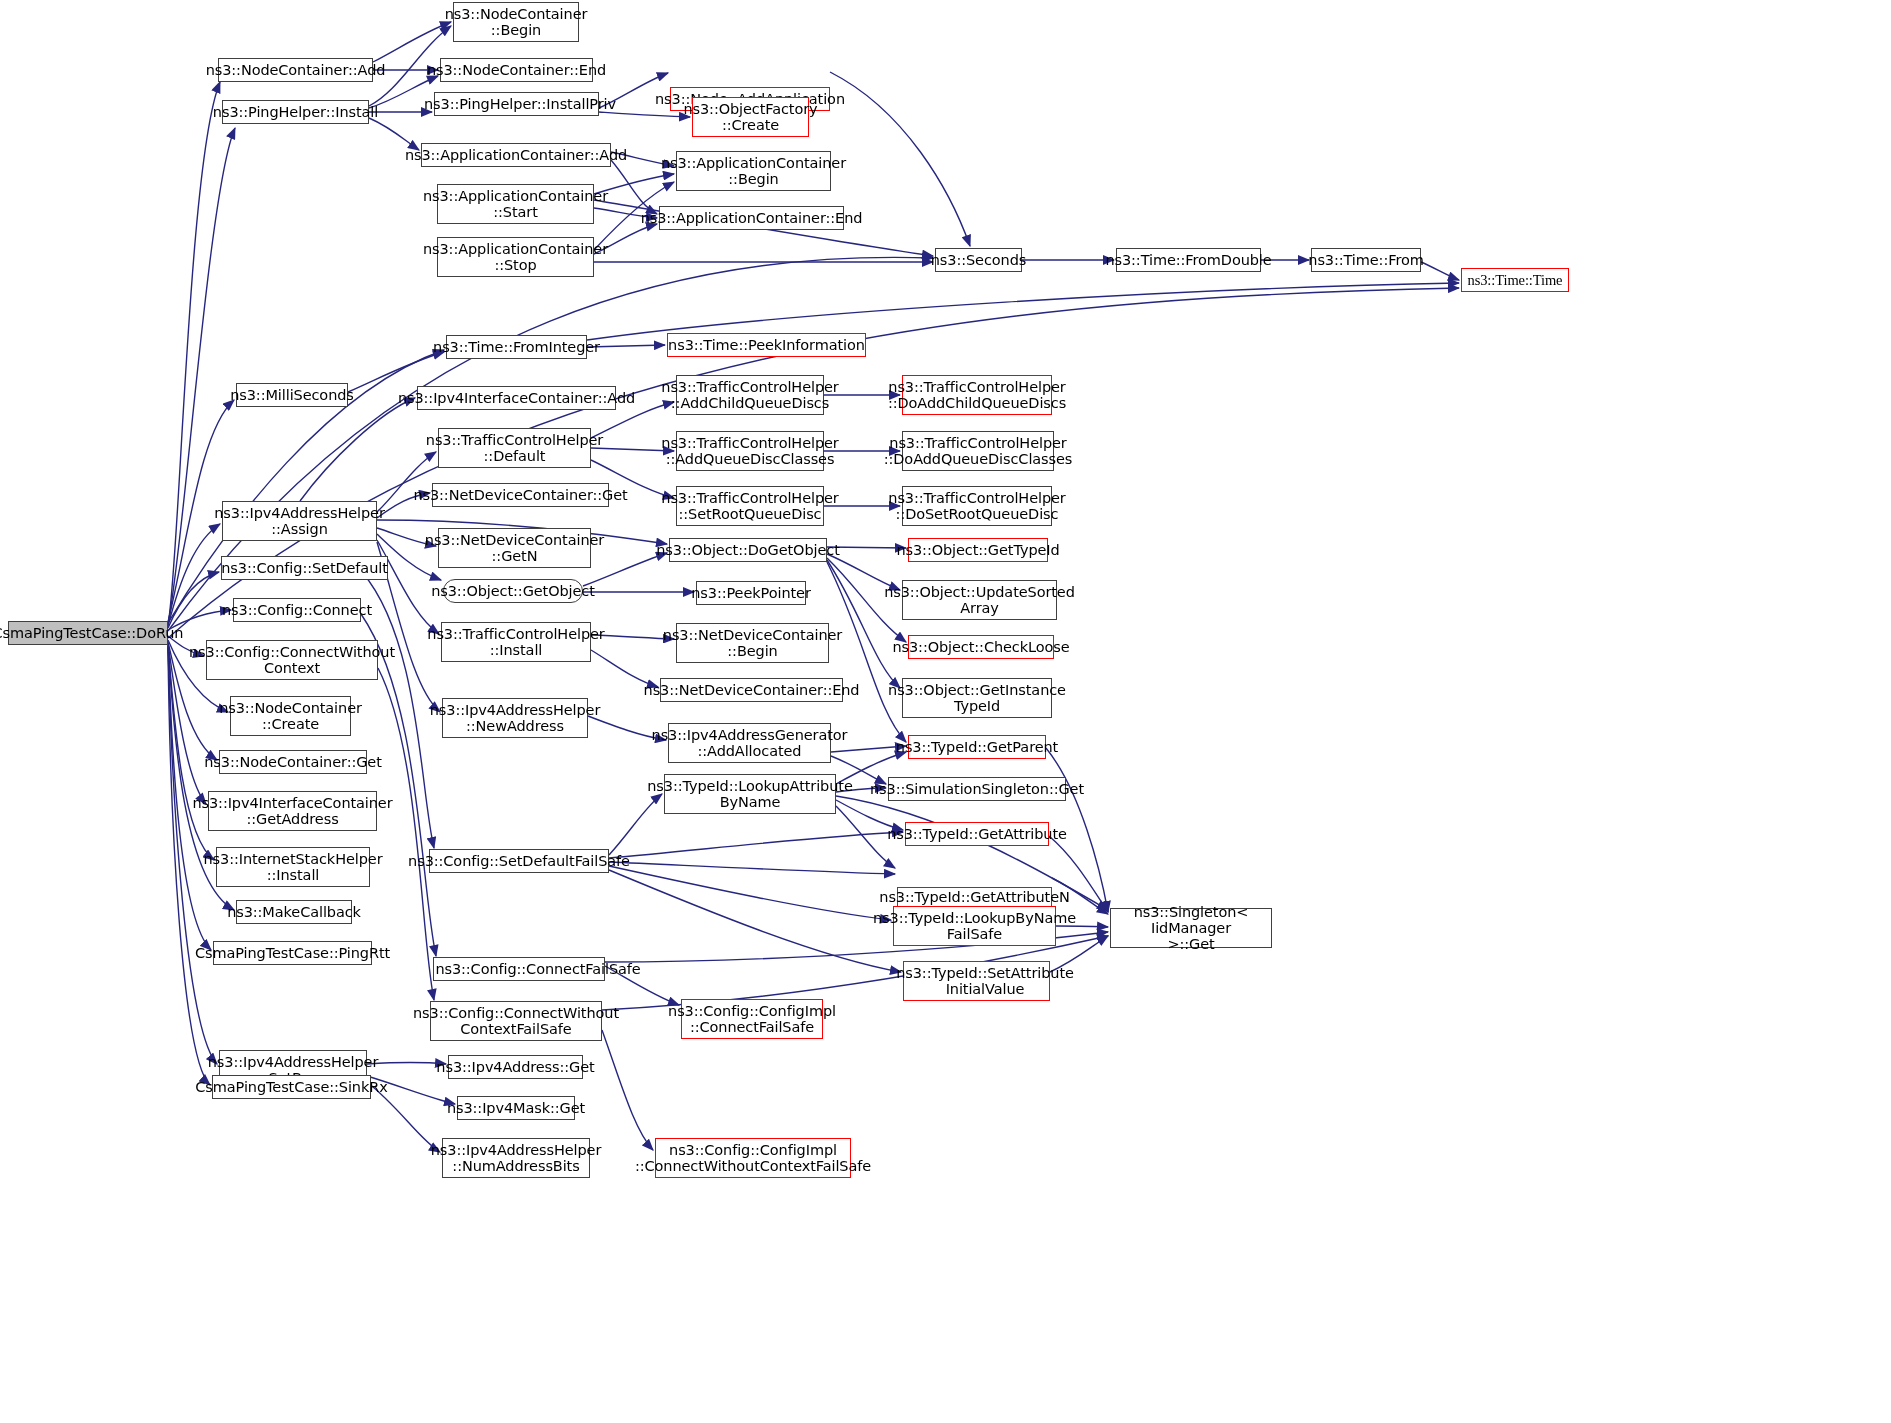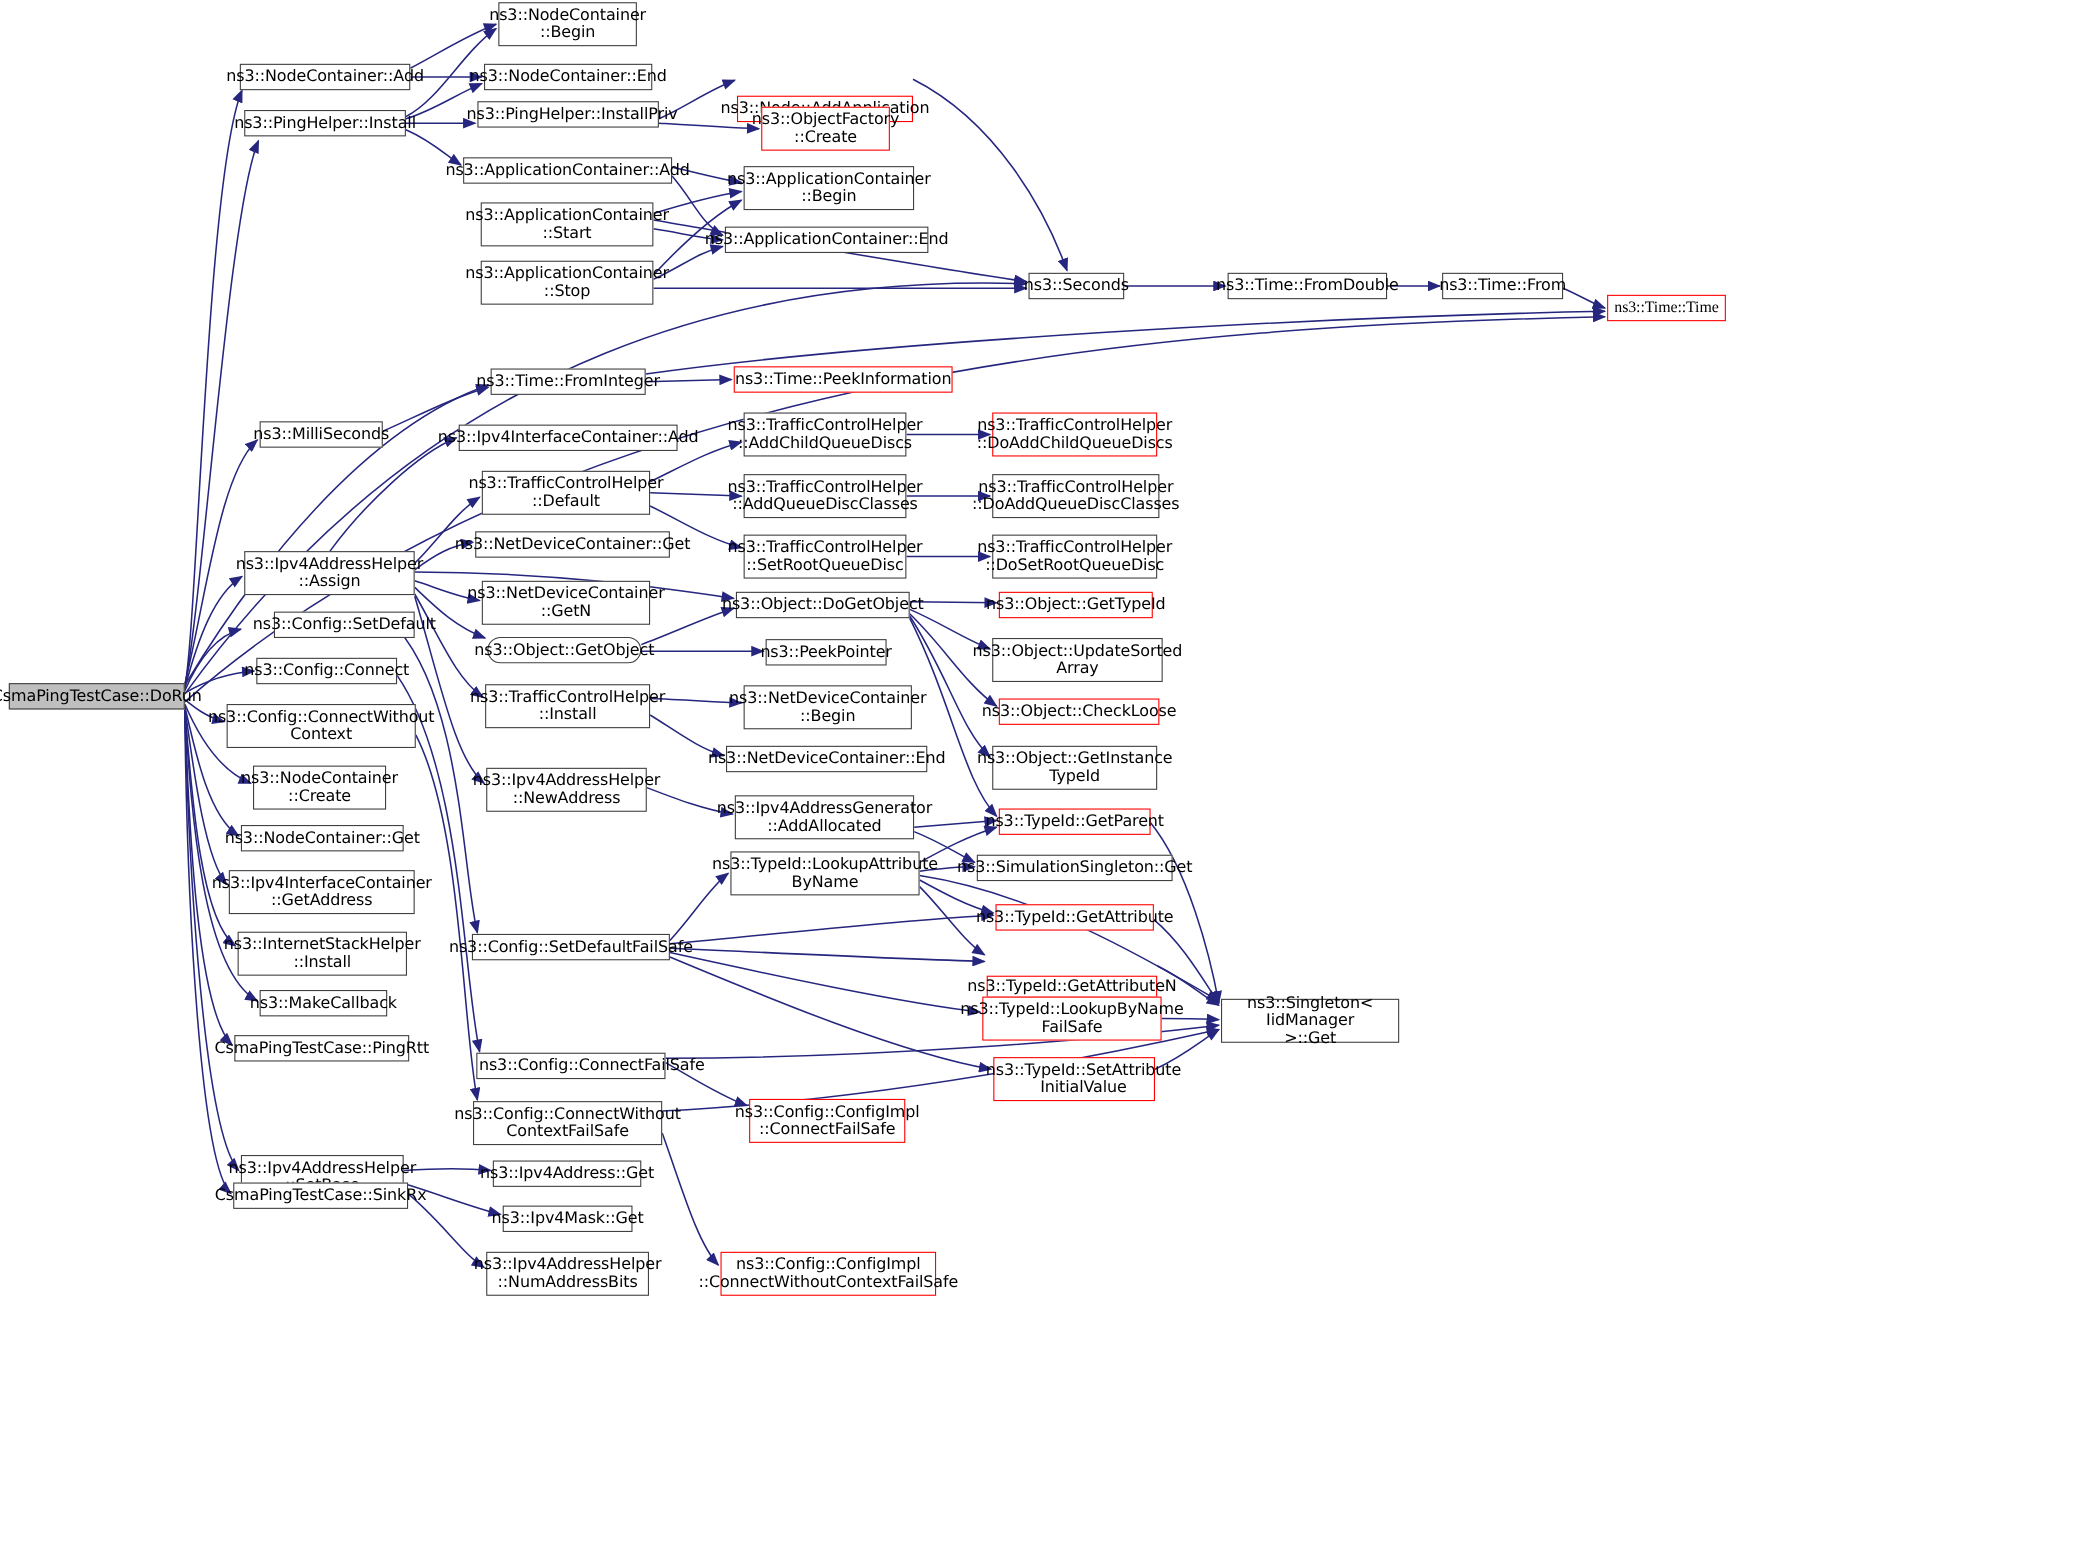--- a/index.html
+++ b/index.html
@@ -194,21 +194,21 @@
       <div class="node" style="left: 676px; top: 486px; width: 148px; height: 40px;">ns3::TrafficControlHelper
 ::SetRootQueueDisc</div>
       <div class="node" style="left: 902px; top: 486px; width: 150px; height: 40px;">ns3::TrafficControlHelper
 ::DoSetRootQueueDisc</div>
       <div class="node" style="left: 222px; top: 501px; width: 155px; height: 40px;">ns3::Ipv4AddressHelper
 ::Assign</div>
       <div class="node" style="left: 438px; top: 528px; width: 153px; height: 40px;">ns3::NetDeviceContainer
 ::GetN</div>
       <div class="node" style="left: 669px; top: 538px; width: 158px; height: 24px;">ns3::Object::DoGetObject</div>
       <div class="node red" style="left: 908px; top: 538px; width: 140px; height: 24px;">ns3::Object::GetTypeId</div>
-      <div class="node" style="left: 221px; top: 556px; width: 128px; height: 24px; margin-left: 28px;">ns3::Config::SetDefault</div>
+      <div class="node" style="left: 221px; top: 556px; width: 167px; height: 24px;">ns3::Config::SetDefault</div>
       <div class="node" style="left: 443px; top: 579px; width: 140px; height: 24px; border-radius: 12px;">ns3::Object::GetObject</div>
       <div class="node" style="left: 696px; top: 581px; width: 110px; height: 24px;">ns3::PeekPointer</div>
       <div class="node" style="left: 902px; top: 580px; width: 155px; height: 40px;">ns3::Object::UpdateSorted
 Array</div>
       <div class="node" style="left: 233px; top: 598px; width: 128px; height: 24px;">ns3::Config::Connect</div>
       <div class="node" style="left: 441px; top: 622px; width: 150px; height: 40px;">ns3::TrafficControlHelper
 ::Install</div>
       <div class="node" style="left: 676px; top: 623px; width: 153px; height: 40px;">ns3::NetDeviceContainer
 ::Begin</div>
       <div class="node red" style="left: 908px; top: 635px; width: 146px; height: 24px;">ns3::Object::CheckLoose</div>

